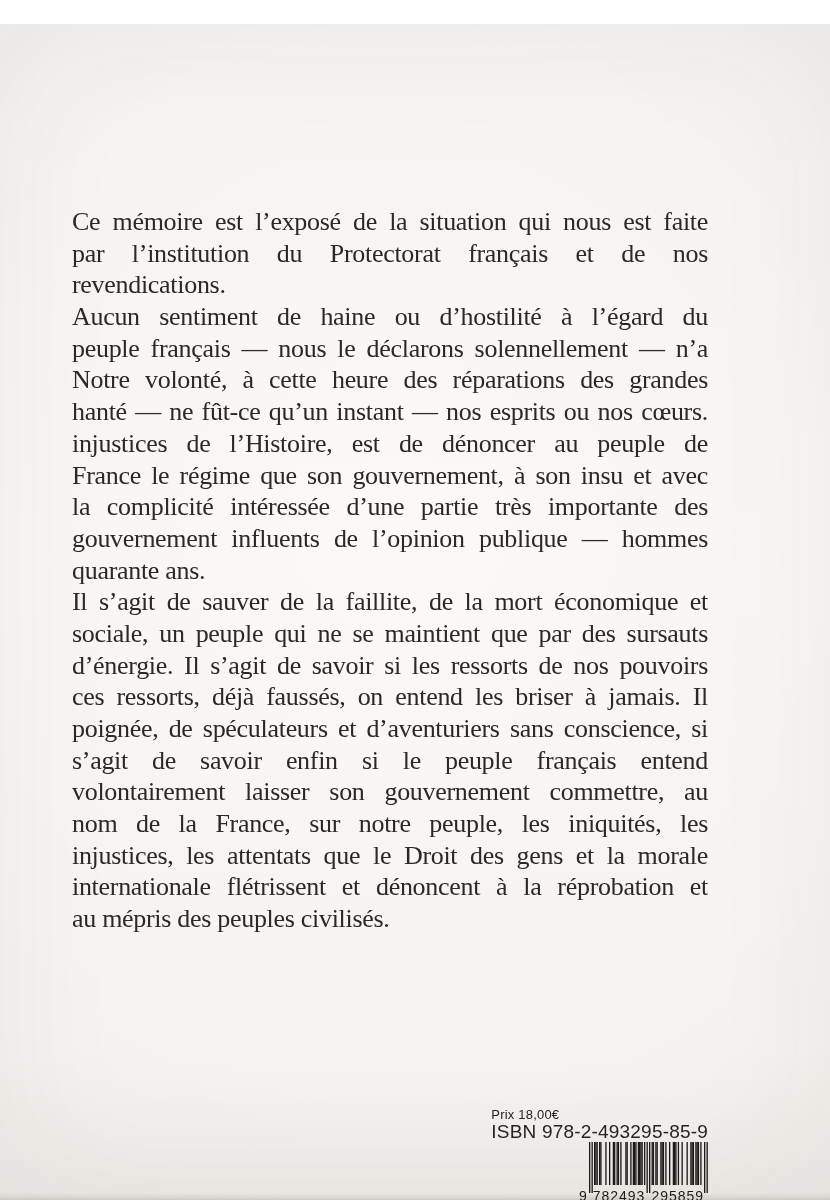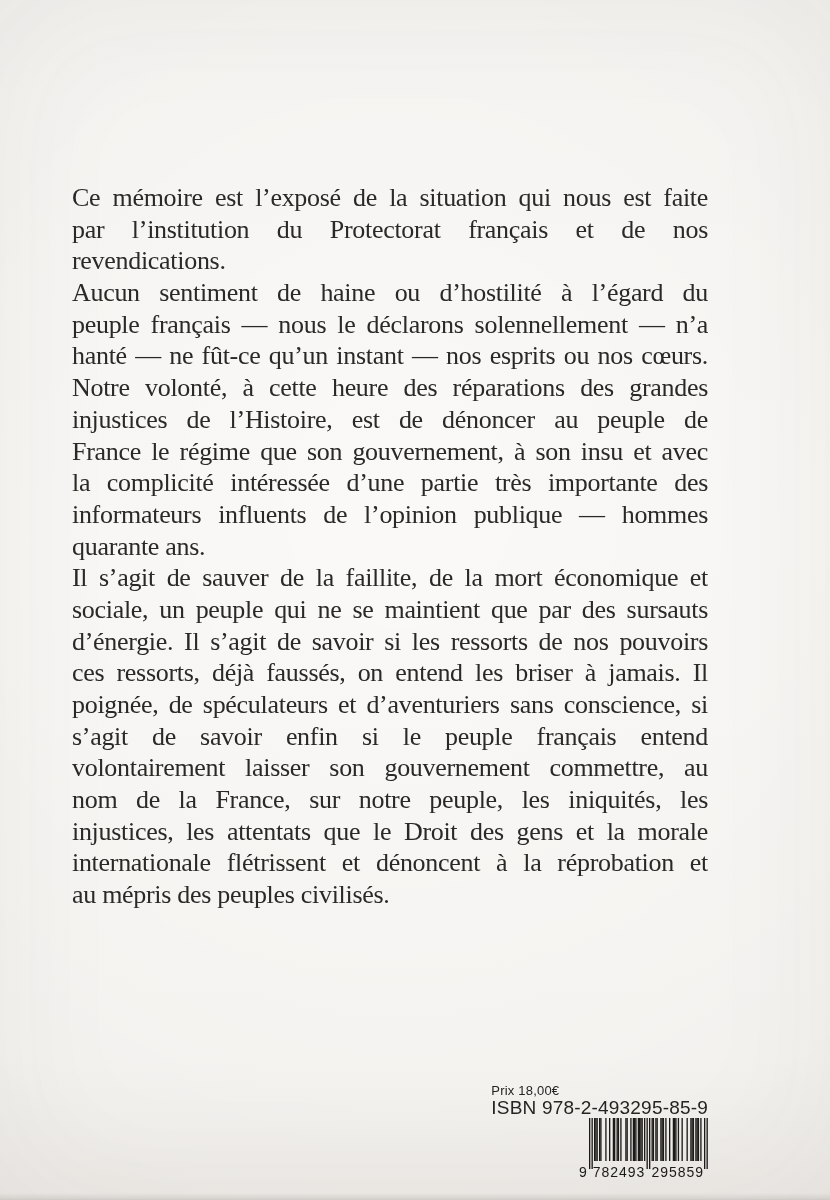--- a/index.html
+++ b/index.html
@@ -13,20 +13,21 @@
     overflow: hidden;
     font-family: "Liberation Serif", "DejaVu Serif", serif;
   }
   .cover {
     position: absolute;
     inset: 0;
     background:
       radial-gradient(ellipse 120% 90% at 48% 42%, rgba(255,255,255,0.55), rgba(255,255,255,0) 70%),
       linear-gradient(180deg, #f2f0ed 0%, #f5f3f0 45%, #f3f1ee 88%, #ece9e6 100%);
     box-shadow: inset 0 0 140px rgba(60,55,45,0.05);
+    margin-top: 24px;
   }
   .cover::after {
     content: "";
     position: absolute;
     left: 0; right: 0; bottom: 0;
     height: 7px;
     background: linear-gradient(180deg, rgba(0,0,0,0) 0%, rgba(70,60,50,0.10) 80%, rgba(70,60,50,0.16) 100%);
     pointer-events: none;
   }
   .text-block {
@@ -79,26 +80,26 @@
 <body>
 
 <div class="cover">
 
   <div class="text-block">
       <div class="line">Ce mémoire est l’exposé de la situation qui nous est faite</div>
       <div class="line">par l’institution du Protectorat français et de nos</div>
       <div class="line end">revendications.</div>
       <div class="line">Aucun sentiment de haine ou d’hostilité à l’égard du</div>
       <div class="line">peuple français — nous le déclarons solennellement — n’a</div>
+      <div class="line">Notre volonté, à cette heure des réparations des grandes</div>
       <div class="line">hanté — ne fût-ce qu’un instant — nos esprits ou nos cœurs.</div>
-      <div class="line">Notre volonté, à cette heure des réparations des grandes</div>
       <div class="line">injustices de l’Histoire, est de dénoncer au peuple de</div>
       <div class="line">France le régime que son gouvernement, à son insu et avec</div>
       <div class="line">la complicité intéressée d’une partie très importante des</div>
-      <div class="line">informateurs influents de l’opinion publique — hommes</div>
+      <div class="line">gouvernement influents de l’opinion publique — hommes</div>
       <div class="line end">quarante ans.</div>
       <div class="line">Il s’agit de sauver de la faillite, de la mort économique et</div>
       <div class="line">sociale, un peuple qui ne se maintient que par des sursauts</div>
       <div class="line">d’énergie. Il s’agit de savoir si les ressorts de nos pouvoirs</div>
       <div class="line">ces ressorts, déjà faussés, on entend les briser à jamais. Il</div>
       <div class="line">poignée, de spéculateurs et d’aventuriers sans conscience, si</div>
       <div class="line">s’agit de savoir enfin si le peuple français entend</div>
       <div class="line">volontairement laisser son gouvernement commettre, au</div>
       <div class="line">nom de la France, sur notre peuple, les iniquités, les</div>
       <div class="line">injustices, les attentats que le Droit des gens et la morale</div>

